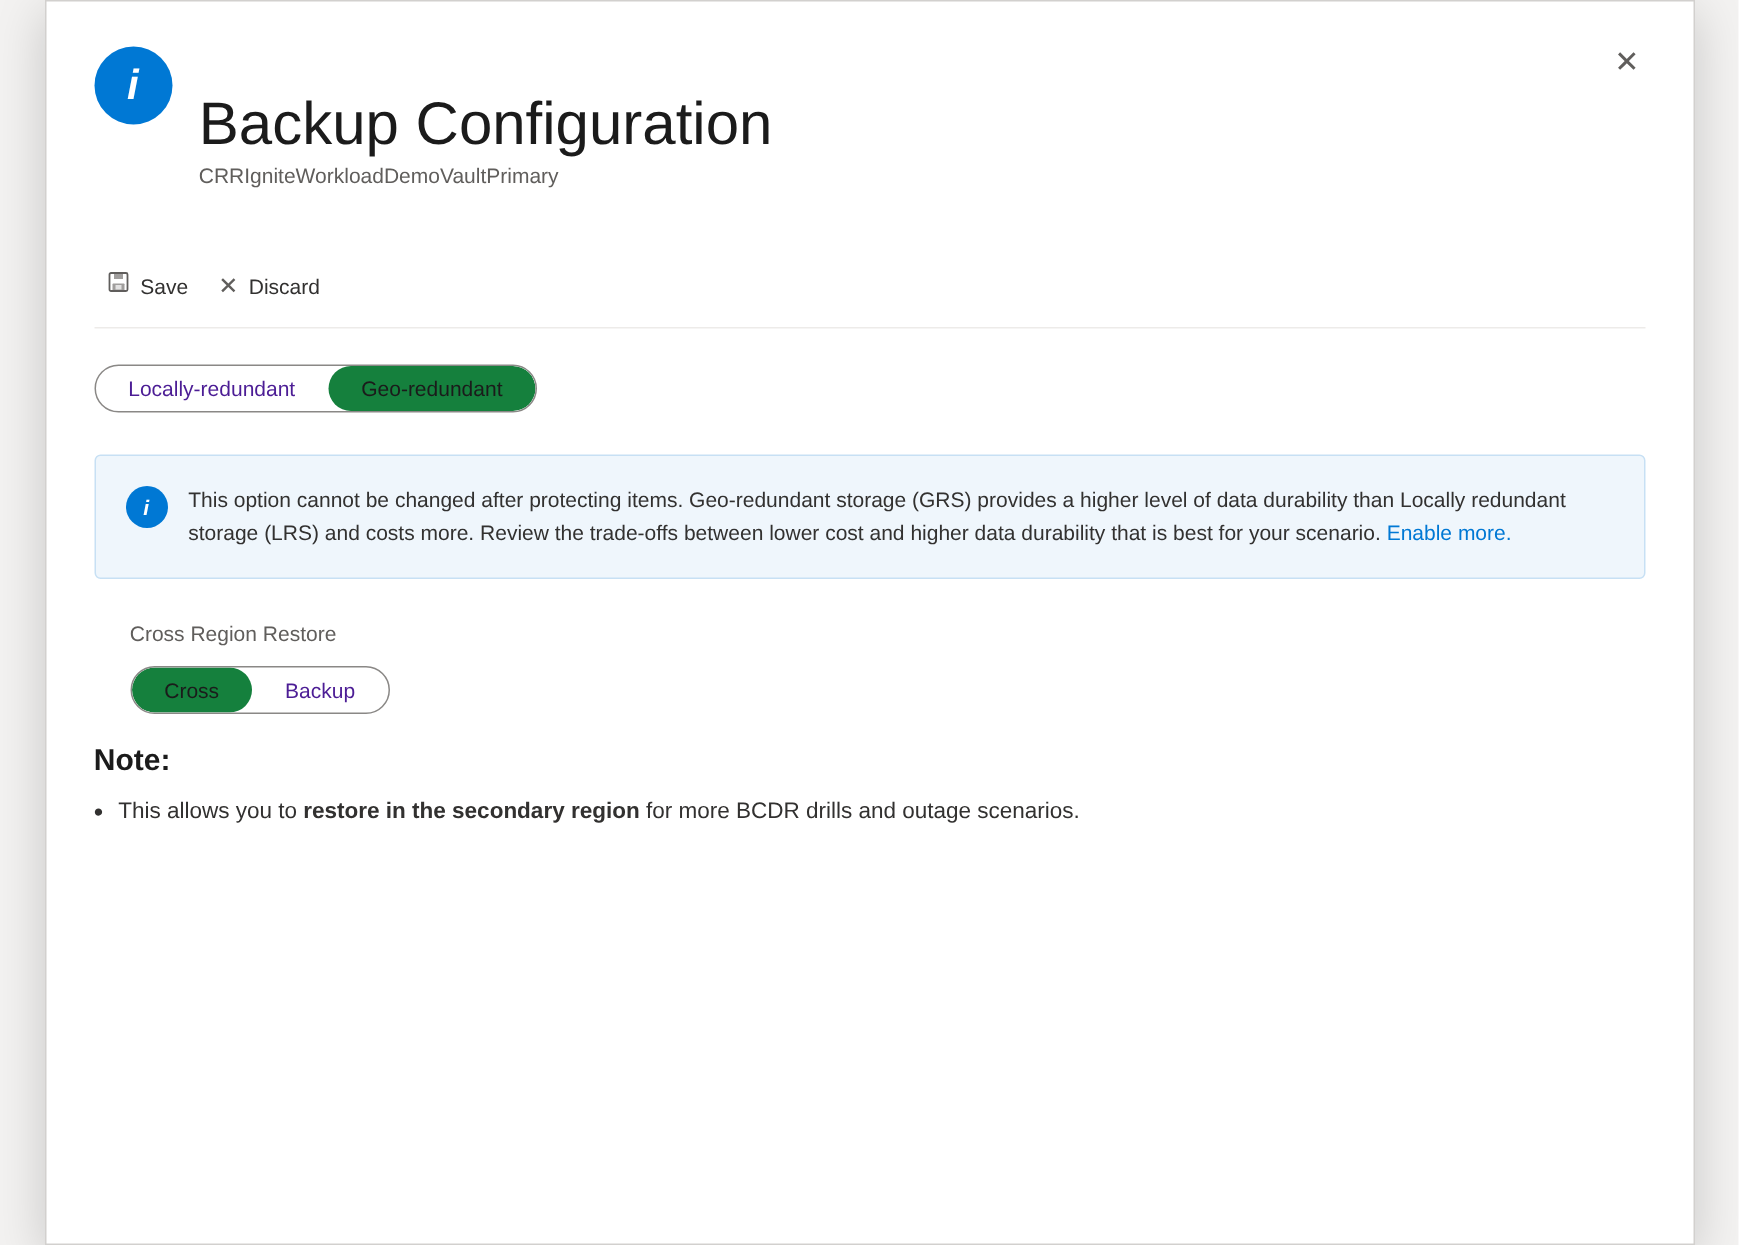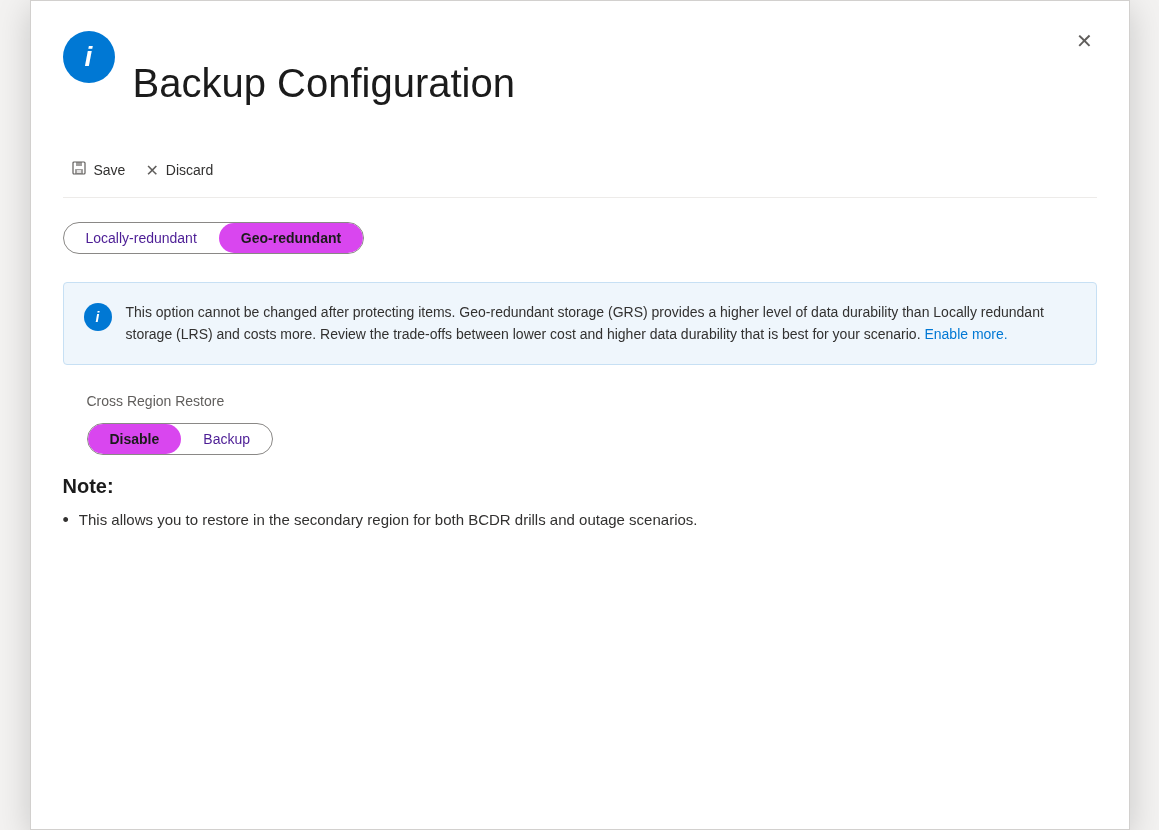--- a/index.html
+++ b/index.html
@@ -123,23 +123,23 @@
       padding: 7px 22px;
       font-size: 14px;
       cursor: pointer;
       border: none;
       background: none;
       color: #4c1d95;
       border-radius: 18px;
       transition: background 0.1s;
     }
     .toggle-option.active {
-      background: #d946ef;
+      background: #15803d;
       color: #1b1b1b;
-      font-weight: 700;
+      font-weight: 400;
     }
     .info-box {
       margin: 28px 32px 0 32px;
       background: #eff6fc;
       border: 1px solid #c7e0f4;
       border-radius: 4px;
       display: flex;
       align-items: flex-start;
       padding: 18px 20px;
       gap: 14px;
@@ -196,34 +196,35 @@
       line-height: 1.6;
     }
     .note-list li::before {
       content: '•';
       font-size: 18px;
       line-height: 1.4;
       color: #323130;
       flex-shrink: 0;
     }
     .note-bold {
-      font-weight: 400;
+      font-weight: 700;
     }
   </style>
 </head>
 <body>
 
 <div class="dialog">
 
   <div class="dialog-header">
     <div class="header-icon">
       <span>i</span>
     </div>
     <div class="header-text">
       <div class="header-title">Backup Configuration</div>
+      <div class="header-subtitle">CRRIgniteWorkloadDemoVaultPrimary</div>
     </div>
     <button class="close-btn">✕</button>
   </div>
 
   <div class="toolbar">
     <button class="toolbar-btn">
       <span class="btn-icon">
         
         <svg width="16" height="16" viewBox="0 0 16 16" fill="#605e5c" xmlns="http://www.w3.org/2000/svg">
           <rect x="2" y="2" width="12" height="12" rx="1" fill="none" stroke="#605e5c" stroke-width="1.2"></rect>
@@ -254,29 +255,29 @@
       <span>i</span>
     </div>
     <div class="info-box-text">
       <span>This option cannot be changed after protecting items.  Geo-redundant storage (GRS) provides a higher level of data durability than Locally redundant storage (LRS) and costs more. Review the trade-offs between lower cost and higher data durability that is best for your scenario. </span><a href="#">Enable more.</a>
     </div>
   </div>
 
   <div class="section2">
     <div class="section-label">Cross Region Restore</div>
     <div class="toggle-group">
-      <button class="toggle-option active">Disable</button>
+      <button class="toggle-option active">Cross</button>
       <button class="toggle-option">Backup</button>
     </div>
   </div>
 
   <div class="note-section">
     <div class="note-label">Note:</div>
     <ul class="note-list">
       <li>
         <span>
-          <span>This allows you to </span><span class="note-bold">restore in the secondary region</span><span> for both BCDR drills and outage scenarios.</span>
+          <span>This allows you to </span><span class="note-bold">restore in the secondary region</span><span> for more BCDR drills and outage scenarios.</span>
         </span>
       </li>
     </ul>
   </div>
 
 </div>
 
 </body></html>

